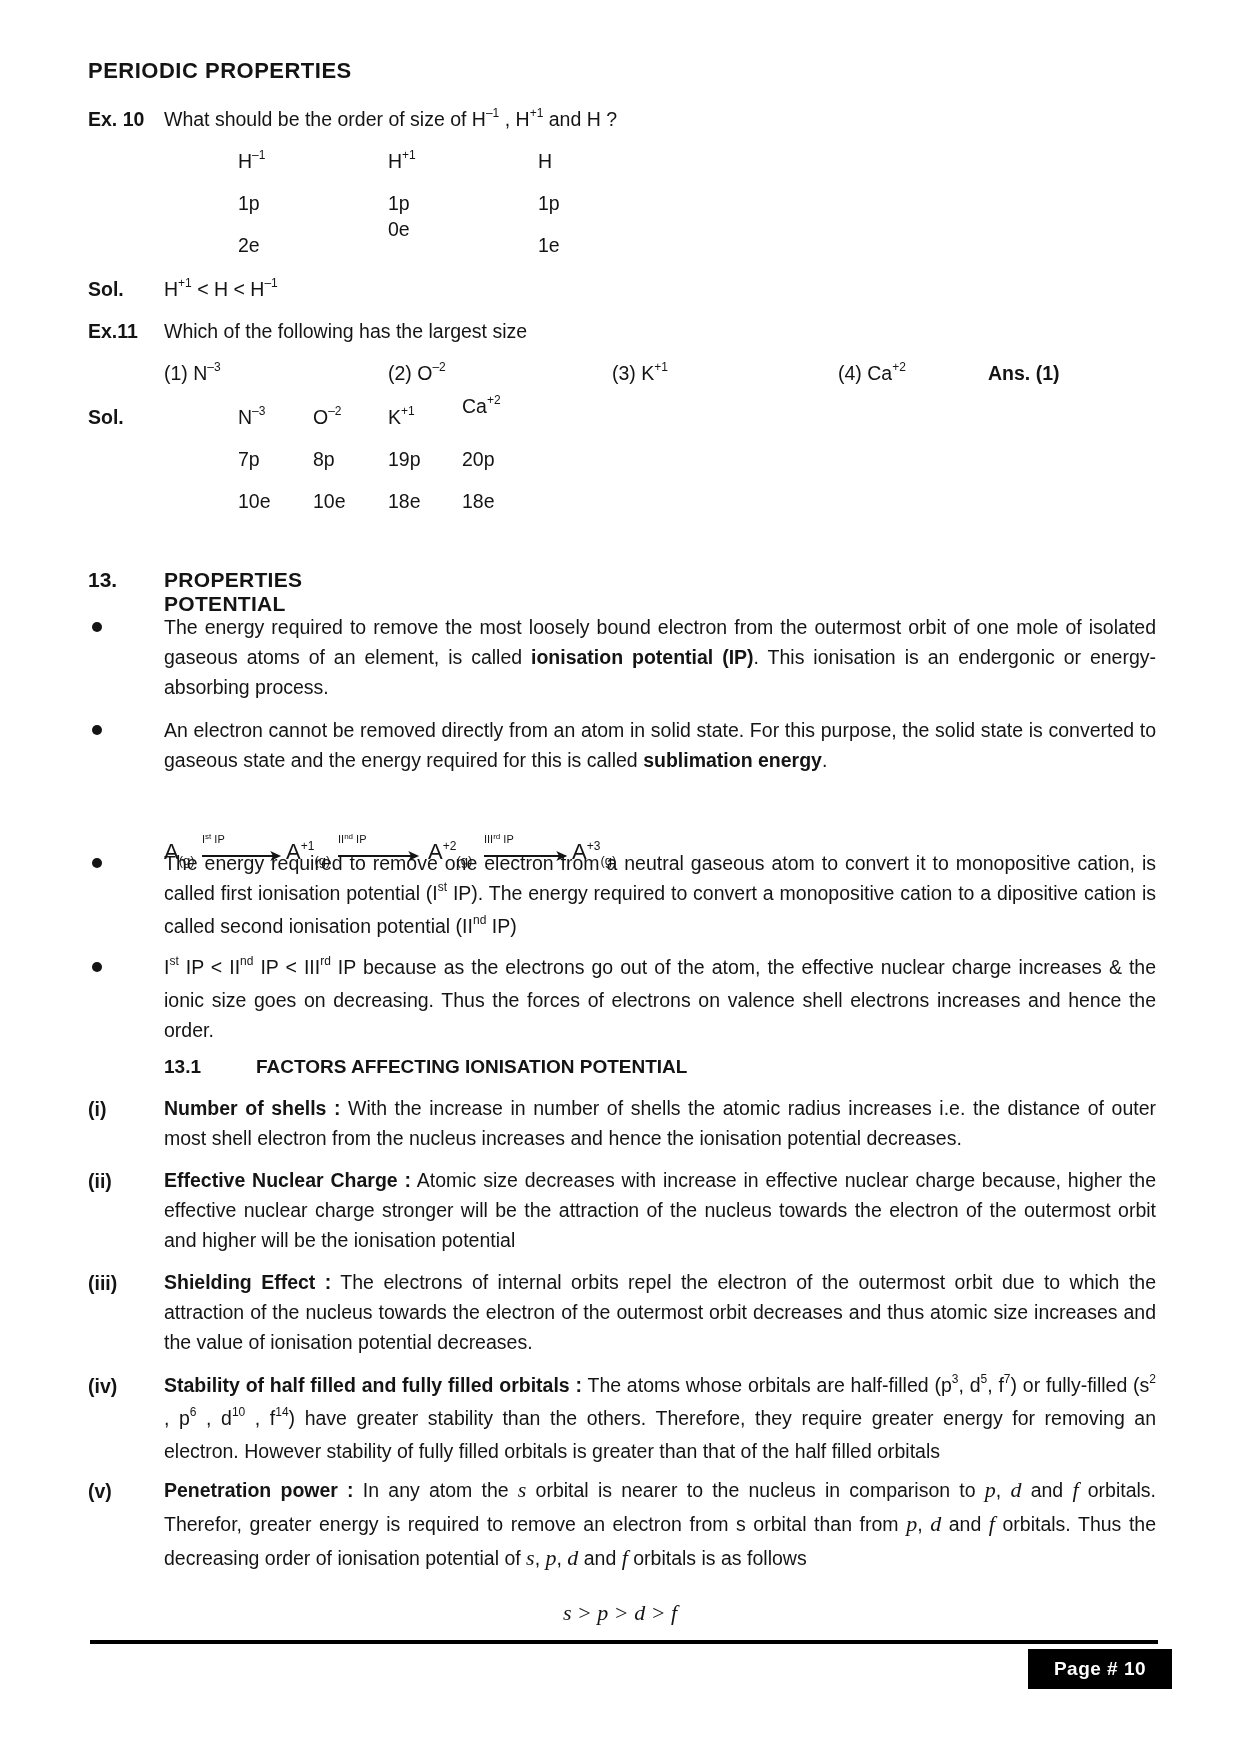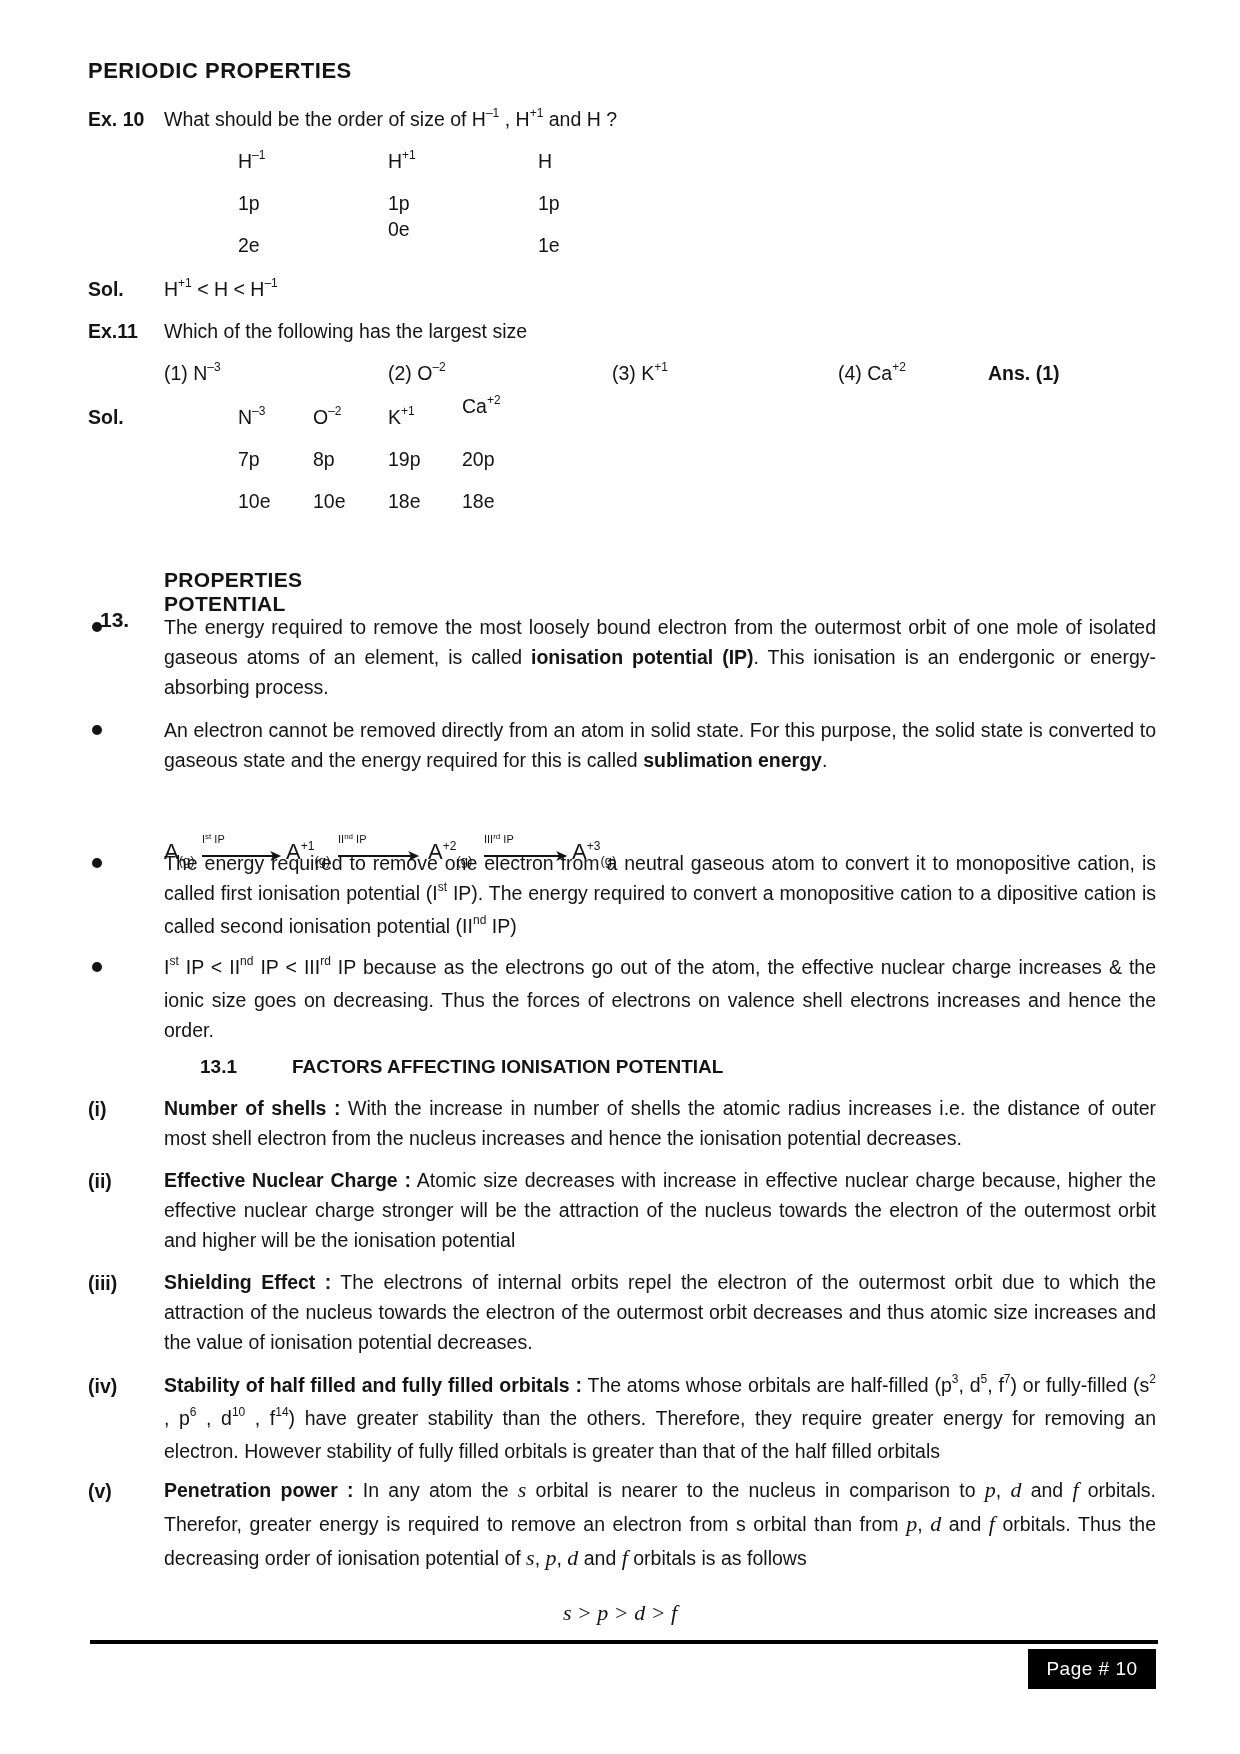--- a/index.html
+++ b/index.html
@@ -12,44 +12,44 @@
   sup { font-size: 12px; vertical-align: 0; position: relative; top: -9px; }
   sub { font-size: 13px; vertical-align: 0; position: relative; top: 6px; }
   .serif-i { font-family: "Liberation Serif", serif; font-style: italic; font-size: 22px; }
 
   #header-title { left: 88px; top: 58px; font-size: 22px; font-weight: bold; letter-spacing: 0.5px; }
 
   .row { position: absolute; white-space: nowrap; }
   .label { position: absolute; left: 88px; font-weight: bold; }
 
   #section-title { left: 88px; top: 568px; font-size: 21px; font-weight: bold; }
-  #section-title .num { position: absolute; left: 12px; margin-top: 40px; }
+  #section-title .num { position: absolute; left: 0; }
   #section-title .txt { position: absolute; left: 76px; letter-spacing: 0.3px; }
 
   .bullet { position: absolute; left: 92px; width: 10px; height: 10px; border-radius: 50%; background: #141414; }
   .para { position: absolute; left: 164px; width: 992px; line-height: 30px; text-align: justify; }
 
   .eq { position: absolute; left: 164px; top: 792px; height: 44px; width: 500px; font-size: 22px; margin-top: 39px; }
   .eq .item { position: absolute; top: 8px; white-space: nowrap; }
   .arrow { position: absolute; top: 0; height: 40px; }
   .arrow .lab { position: absolute; top: 2px; left: 0; width: 100%; text-align: left; font-size: 11px; }
   .arrow .lab sup { font-size: 8px; top: -4px; }
   .arrow .line { position: absolute; top: 24px; left: 0; right: 8px; height: 1.5px; background: #141414; }
   .arrow .head { position: absolute; top: 17px; right: 0; font-size: 16px; line-height: 16px; }
 
-  #subsection { left: 164px; top: 1056px; font-weight: bold; font-size: 19px; margin-left: 36px; }
+  #subsection { left: 164px; top: 1056px; font-weight: bold; font-size: 19px; }
   #subsection .txt { position: absolute; left: 92px; white-space: nowrap; }
 
   .roman { position: absolute; left: 88px; font-weight: bold; }
 
   #order-line { left: 0; width: 1240px; top: 1600px; text-align: center; }
 
   #footer-rule { left: 90px; top: 1640px; width: 1068px; height: 4px; background: #000; }
-  #page-badge { left: 1028px; top: 1649px; width: 128px; height: 40px; background: #000; color: #fff;
-    font-weight: normal; font-size: 19px; line-height: 40px; text-align: center; letter-spacing: 0.5px; }
+  #page-badge { left: 1028px; top: 1649px; width: 144px; height: 40px; background: #000; color: #fff;
+    font-weight: bold; font-size: 19px; line-height: 40px; text-align: center; letter-spacing: 0.5px; }
 </style>
 </head>
 <body>
 
 <div id="header-title" class="abs">PERIODIC PROPERTIES</div>
 
 <div>
   <div class="label" style="top:108px">Ex. 10</div>
   <div class="row" style="left:164px; top:108px">
     <span>What should be the order of size of H</span><sup>–1</sup><span> , H</span><sup>+1</sup><span> and H ?</span>

